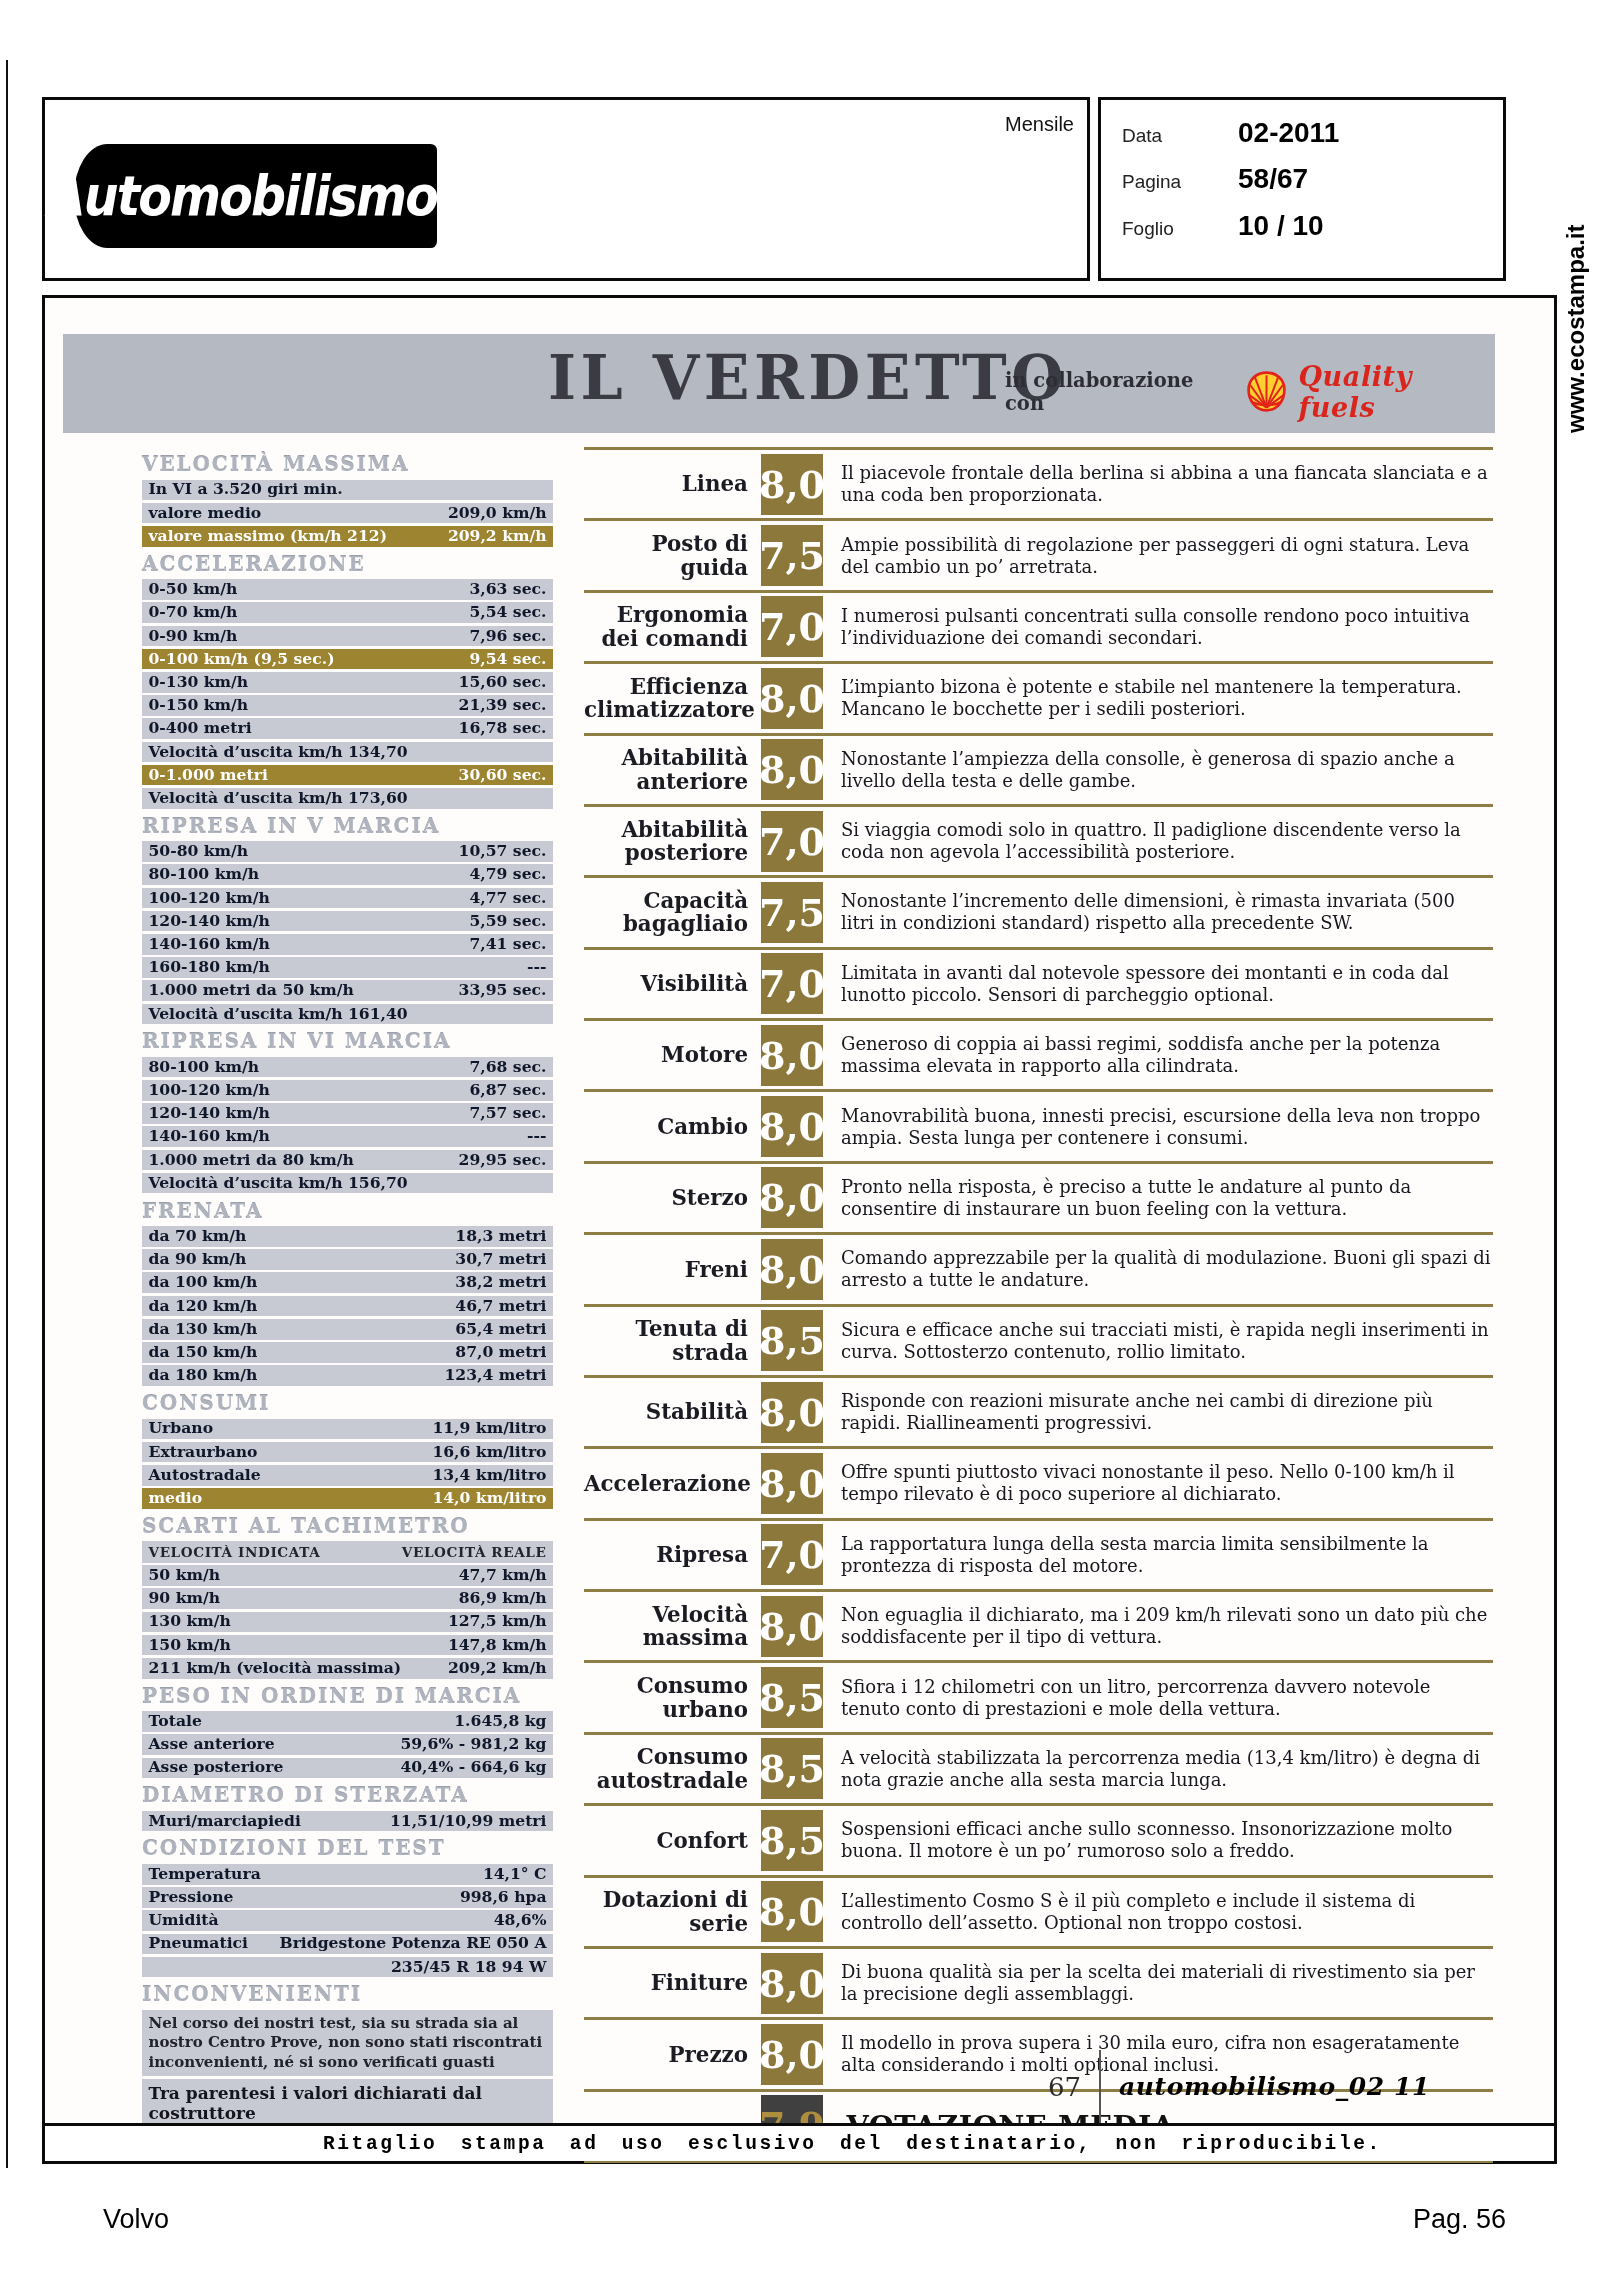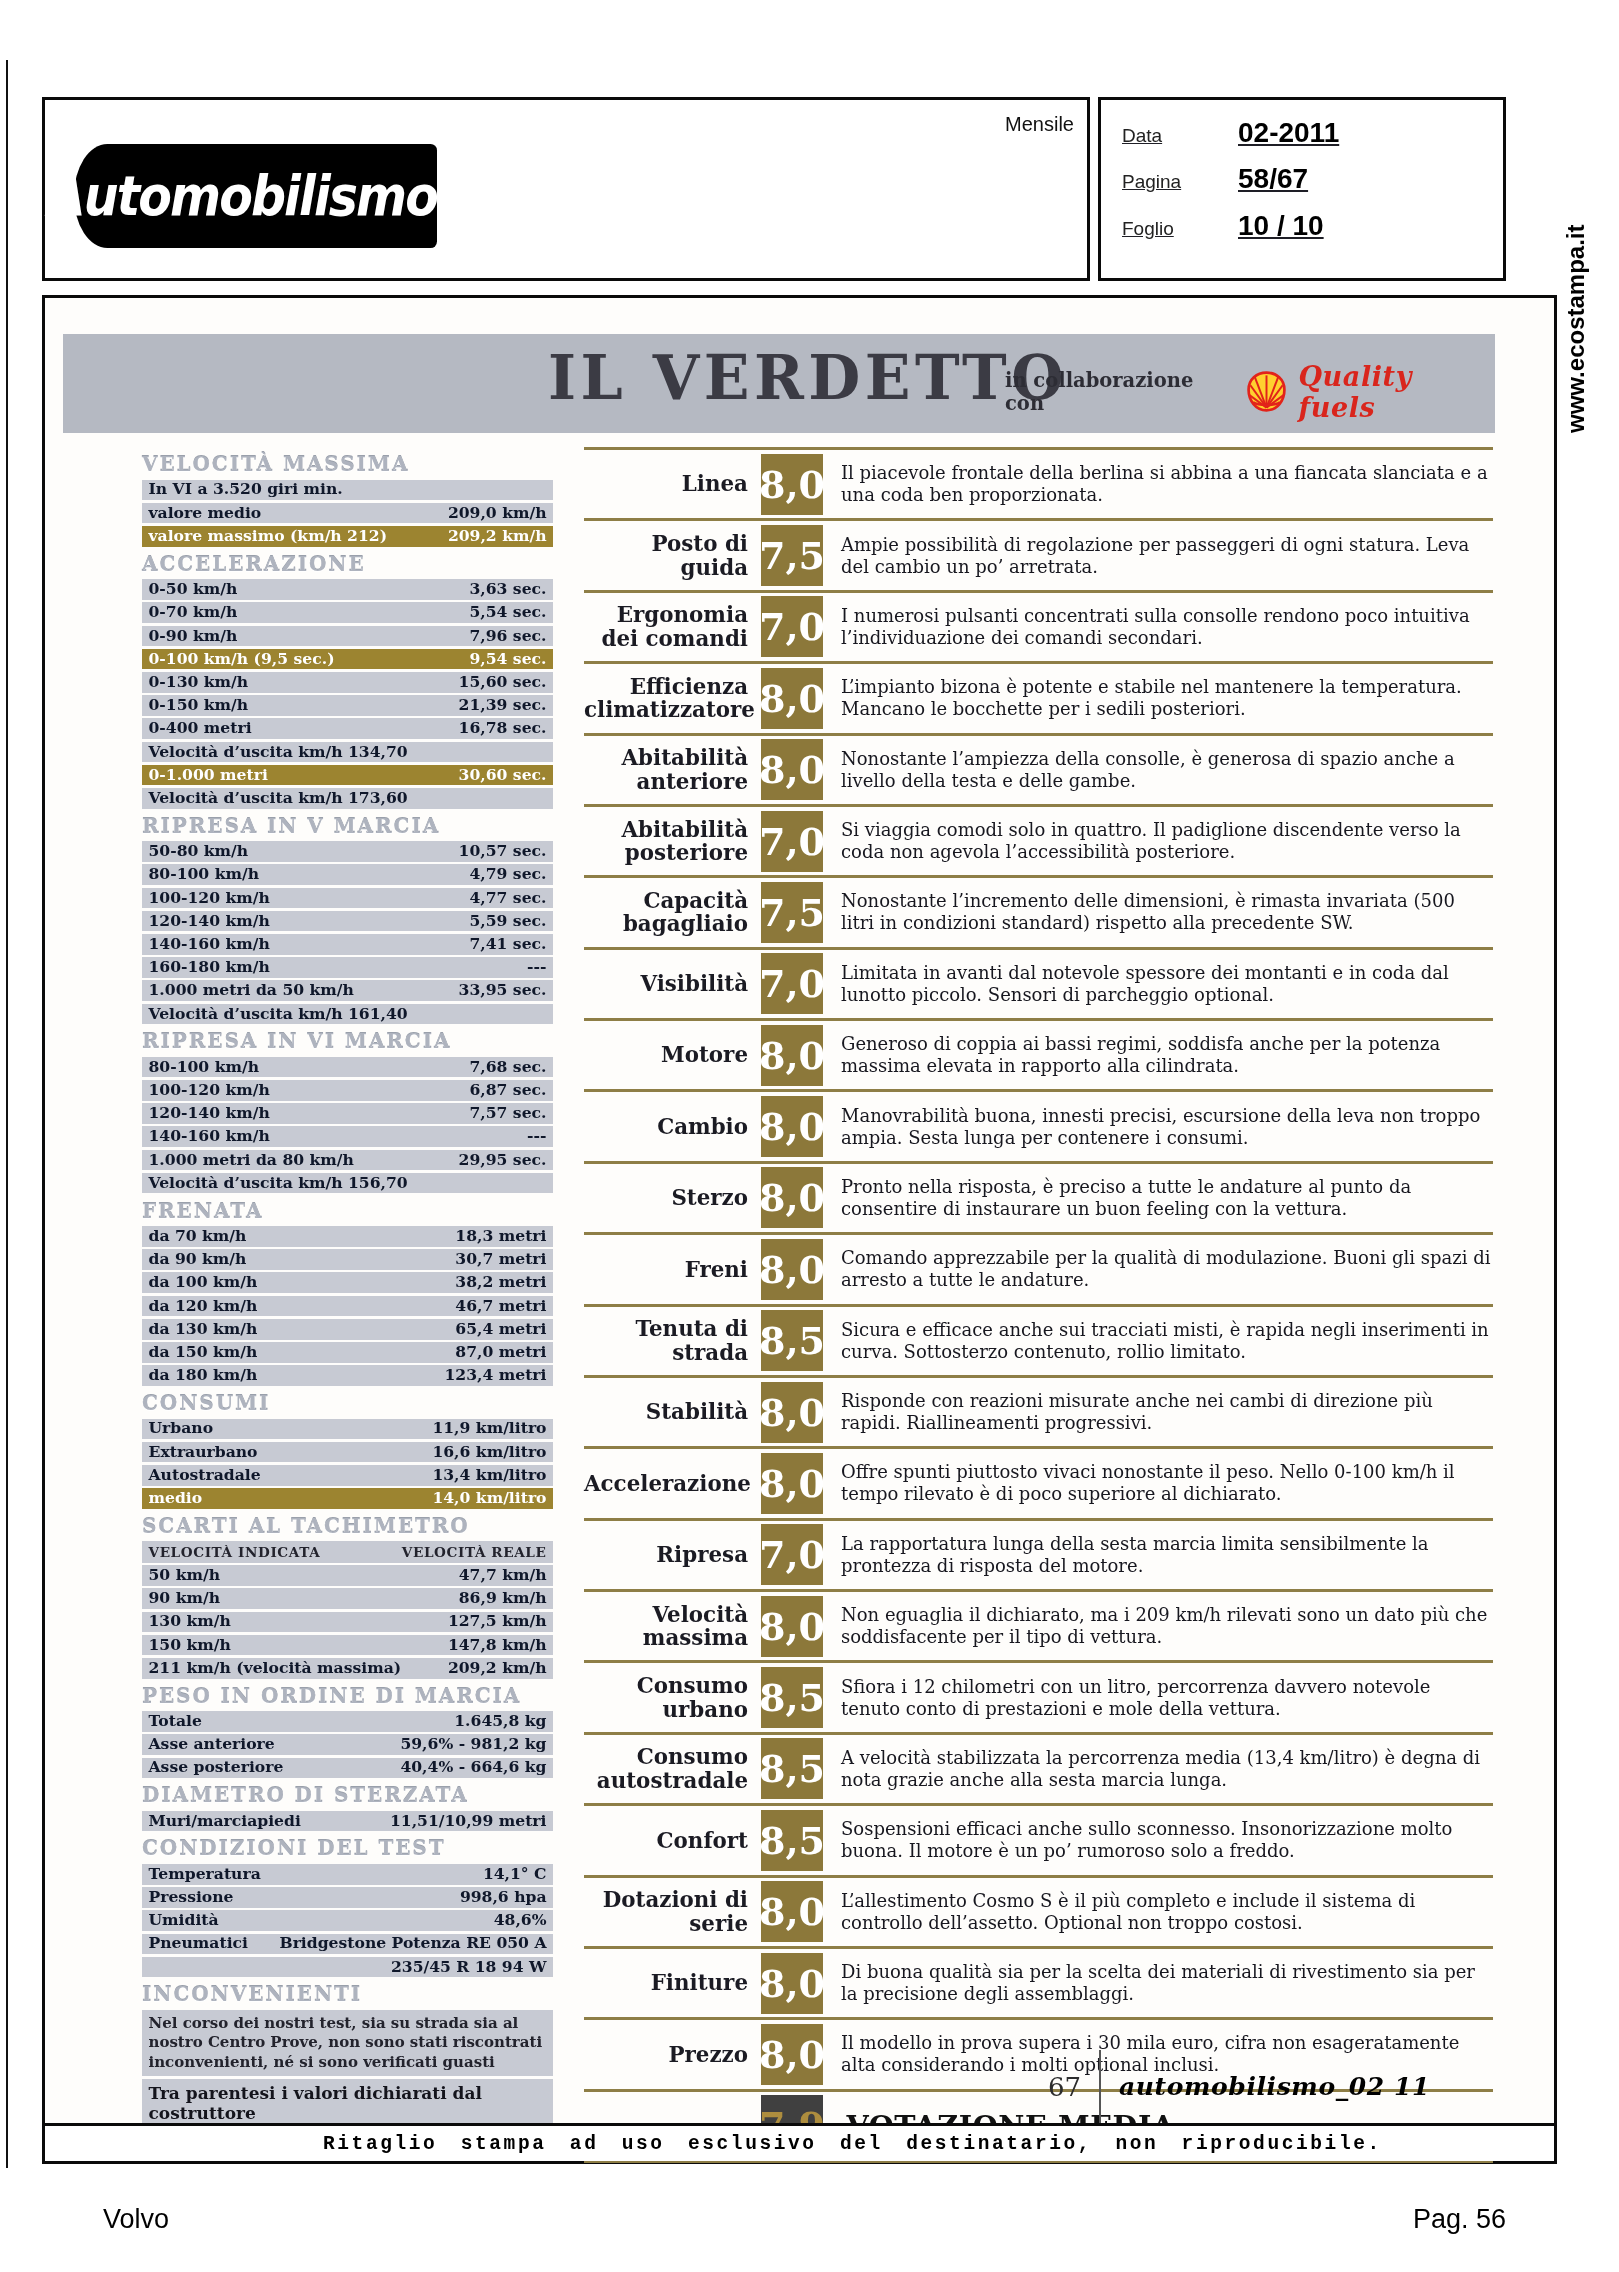--- a/index.html
+++ b/index.html
@@ -13,21 +13,21 @@
   .hdr-box{position:absolute;border:3.2px solid #0a0a0a;background:#fff;box-sizing:border-box;}
   .hdr-left{left:42px;top:97px;width:1048px;height:184px;}
   .hdr-right{left:1098px;top:97px;width:408px;height:184px;}
   .logo-block{position:absolute;left:29px;top:44px;width:363px;height:104px;background:#000;
               border-radius:34px 6.5px 6.5px 34px / 53px 6.5px 6.5px 53px;
               display:flex;align-items:center;justify-content:flex-end;}
   .logo-text{color:#fff;font-family:"DejaVu Sans",sans-serif;font-weight:bold;font-style:italic;
              font-size:49px;letter-spacing:-1.9px;transform:scaleY(1.12);}
   .mensile{position:absolute;right:13px;top:13px;font-family:"Liberation Sans",sans-serif;
            font-size:20px;color:#111;}
-  .issue-fields{padding:17px 8px 0 21px;text-decoration:underline;}
+  .issue-fields{padding:17px 8px 0 21px;}
   .ifrow{display:flex;align-items:baseline;margin-bottom:14.3px;font-family:"Liberation Sans",sans-serif;}
   .iflabel{width:116px;font-size:19px;color:#222;}
   .ifvalue{font-size:28px;font-weight:bold;color:#000;}
 
   
   .ecostampa{position:absolute;left:1556px;top:189px;width:40px;height:279px;
              writing-mode:vertical-rl;transform:rotate(180deg);
              display:flex;align-items:center;justify-content:center;
              font-family:"Liberation Sans",sans-serif;font-weight:bold;font-size:24px;color:#000;}
   .code-vert{position:absolute;left:1515px;top:2025px;width:35px;height:123px;

